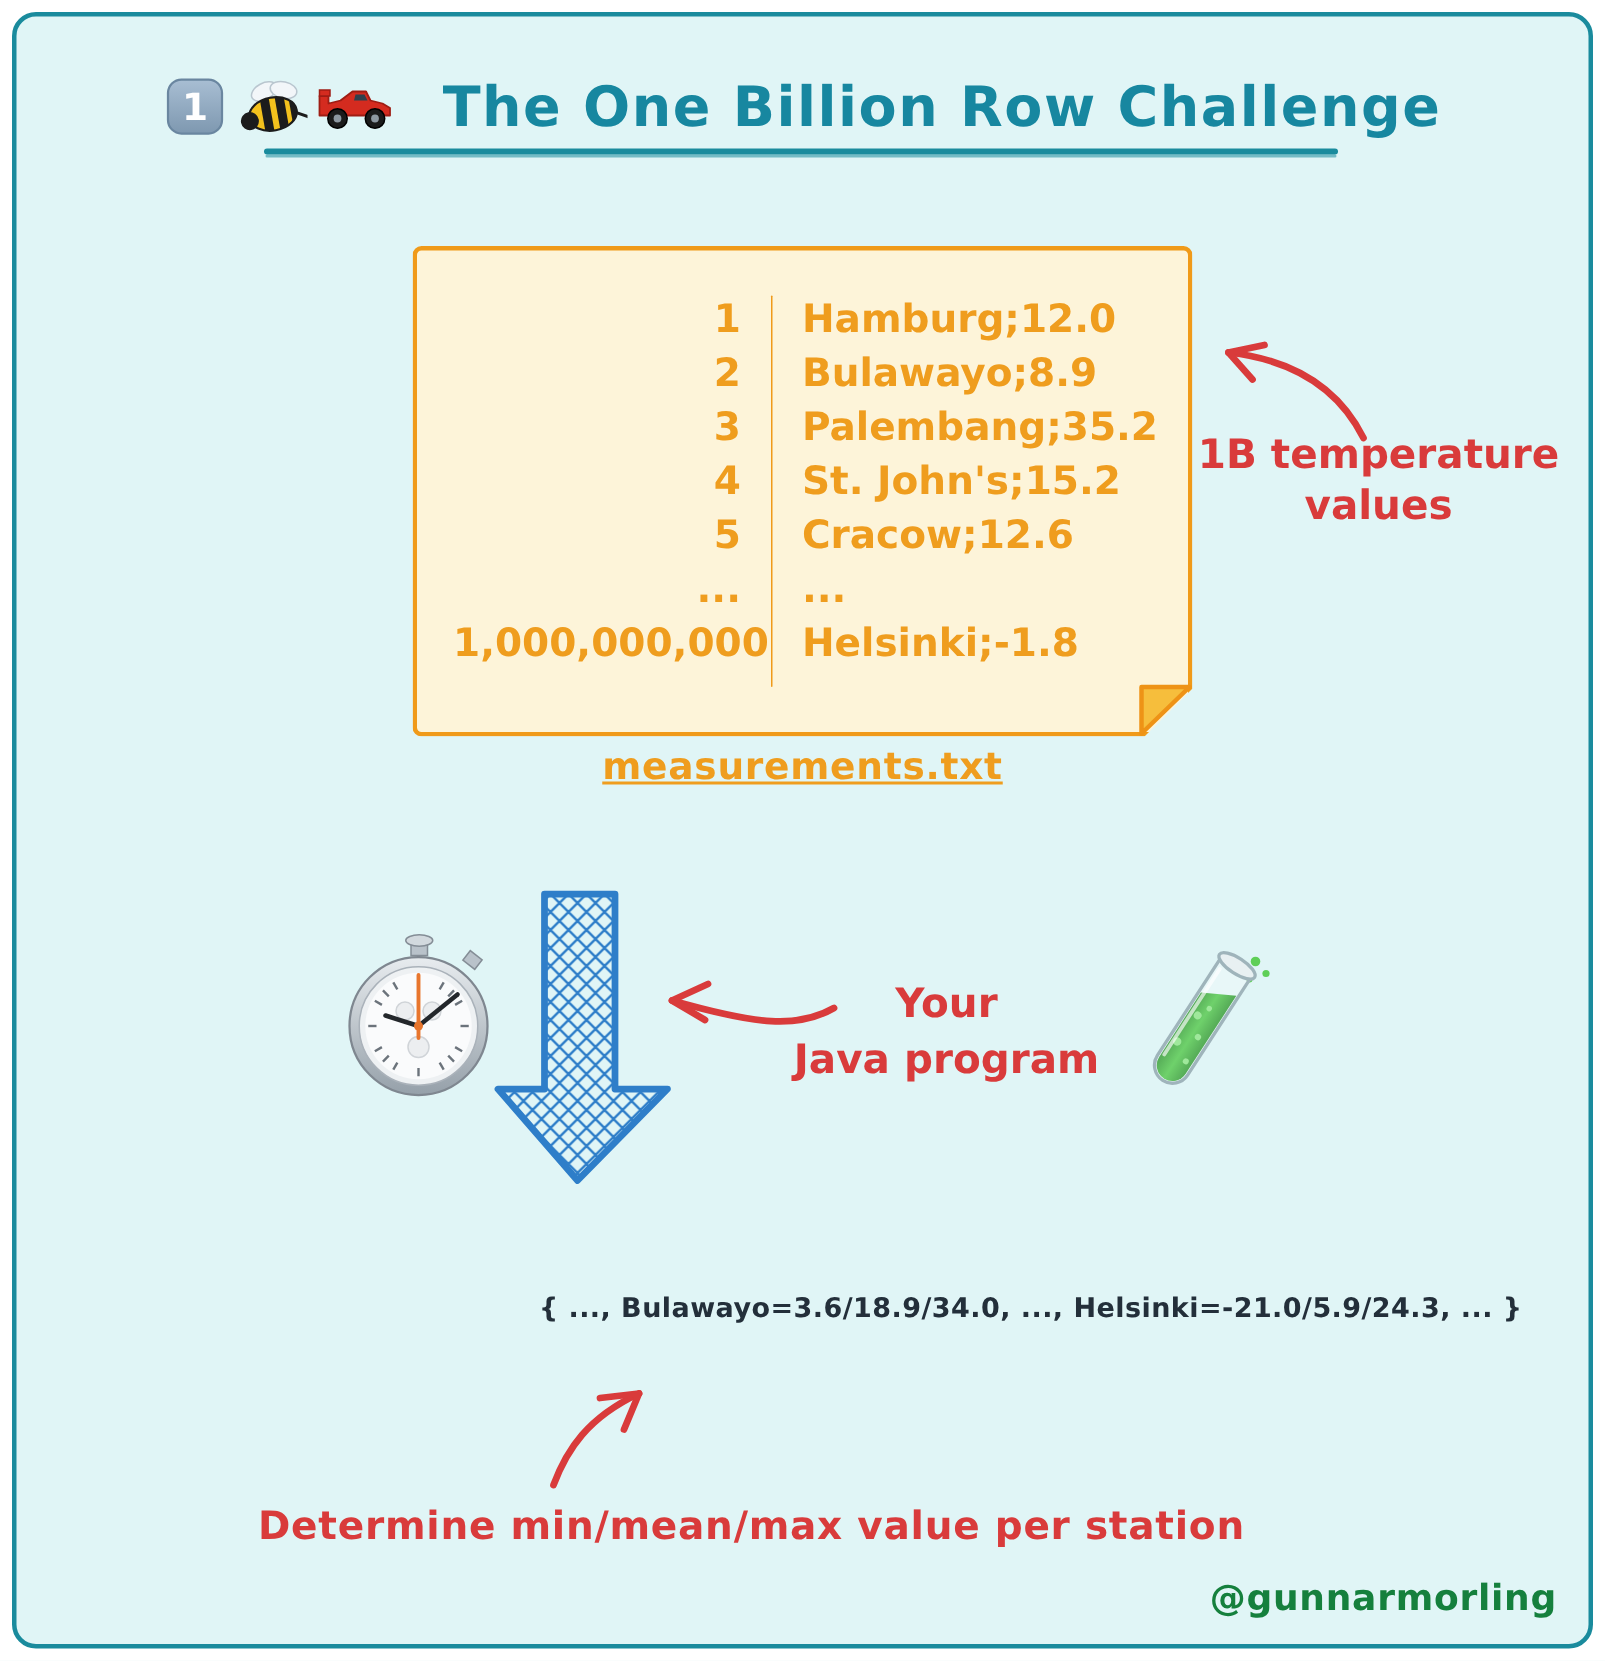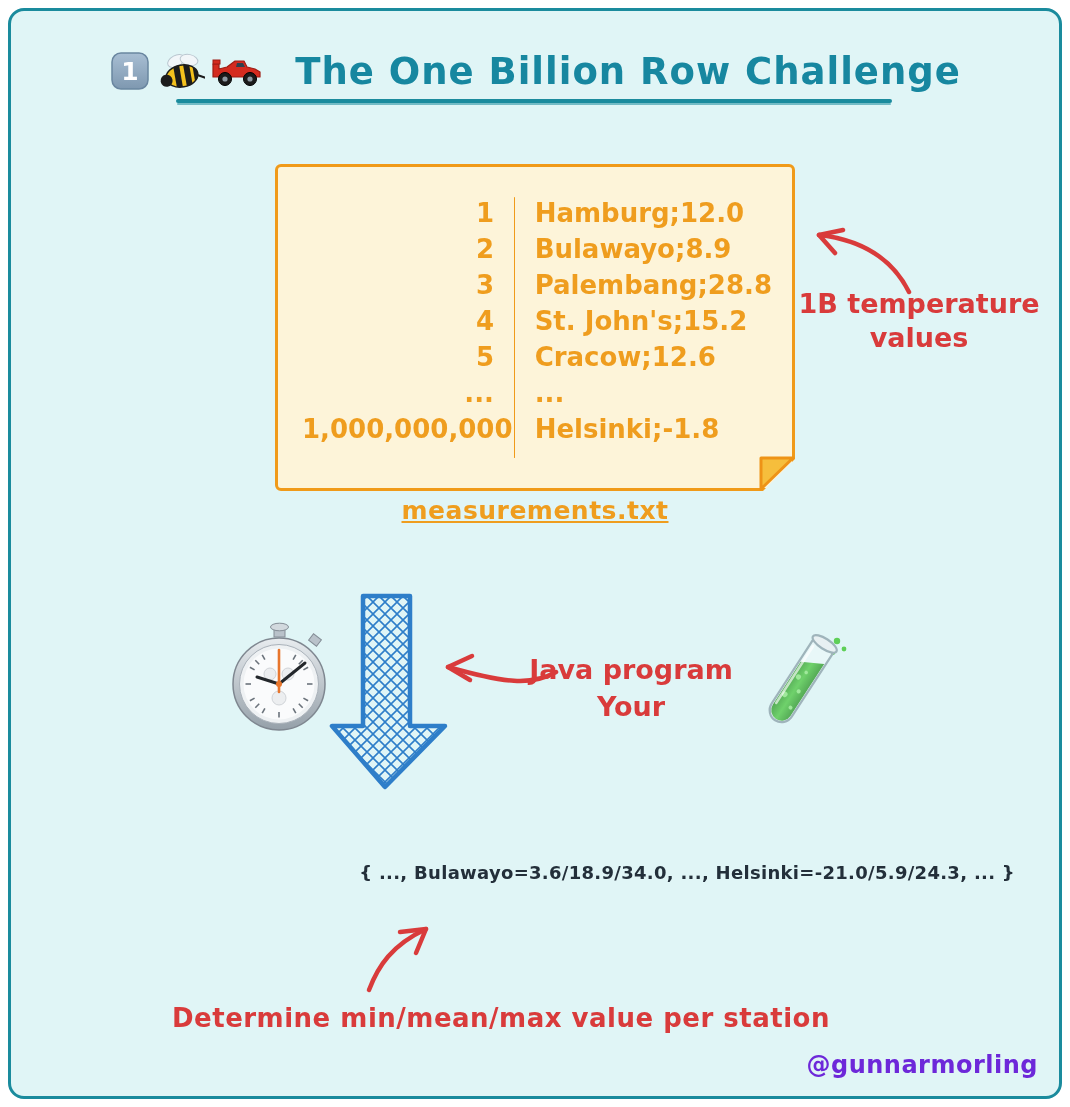--- a/index.html
+++ b/index.html
@@ -58,21 +58,21 @@
     position:absolute;left:55px;top:862px;width:960px;text-align:right;
     color:#232f3a;font-size:18px;font-weight:600;letter-spacing:0.3px;
     white-space:nowrap;
   }
   .task-label{
     position:absolute;left:131px;top:1003px;font-size:26px;letter-spacing:0.5px;
     white-space:nowrap;
     margin-left:41px;
   }
   .credit{
-    position:absolute;right:32px;top:1051px;color:#6d28d9;
+    position:absolute;right:32px;top:1051px;color:#15803d;
     font-size:24px;font-weight:600;letter-spacing:0.5px;
   }
   .abs{position:absolute;line-height:0;}
 </style>
 </head>
 <body>
 
 <div class="canvas">
   <div class="frame"></div>
 
@@ -133,21 +133,21 @@
         <span>3</span>
         <span>4</span>
         <span>5</span>
         <span>...</span>
         <span>1,000,000,000</span>
       </div>
       <div class="card-divider"></div>
       <div class="col-entries">
         <span>Hamburg;12.0</span>
         <span>Bulawayo;8.9</span>
-        <span>Palembang;28.8</span>
+        <span>Palembang;35.2</span>
         <span>St. John's;15.2</span>
         <span>Cracow;12.6</span>
         <span>...</span>
         <span>Helsinki;-1.8</span>
       </div>
     </div>
   </section>
   <span class="abs fold-corner">
     <svg width="38" height="38" viewBox="0 0 38 38">
       <polygon points="3,34 35,3 3,3" fill="#f6be3c" stroke="#ee9316" stroke-width="3" stroke-linejoin="round"></polygon>
@@ -220,22 +220,22 @@
     </svg>
   </span>
 
   <span class="abs" style="left:436px;top:650px;">
     <svg width="126" height="42" viewBox="0 0 126 42">
       <path d="M120,22 C96,36 68,33 12,17" fill="none" stroke="#d93b3b" stroke-width="4.5" stroke-linecap="round"></path>
       <path d="M12,17 L36,6 M12,17 L34,30" fill="none" stroke="#d93b3b" stroke-width="4.5" stroke-linecap="round"></path>
     </svg>
   </span>
   <div class="program-label annot-red">
+    <div>Your</div>
     <div>Java program</div>
-    <div>Your</div>
   </div>
 
   <span class="abs" style="left:744px;top:628px;">
     <svg width="110" height="114" viewBox="0 0 110 114">
       <defs>
         <linearGradient id="liquid" x1="0" y1="0" x2="1" y2="0">
           <stop offset="0" stop-color="#1d8f1f"></stop>
             <stop offset="0.5" stop-color="#3fc23a"></stop>
             <stop offset="1" stop-color="#1d8f1f"></stop>
         </linearGradient>

